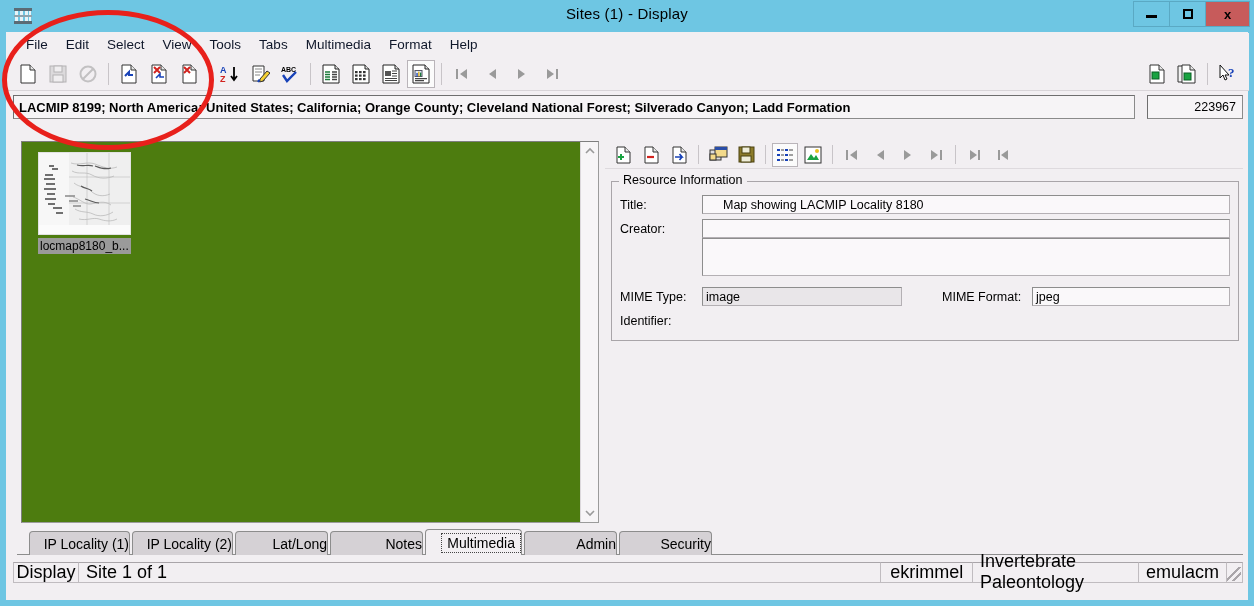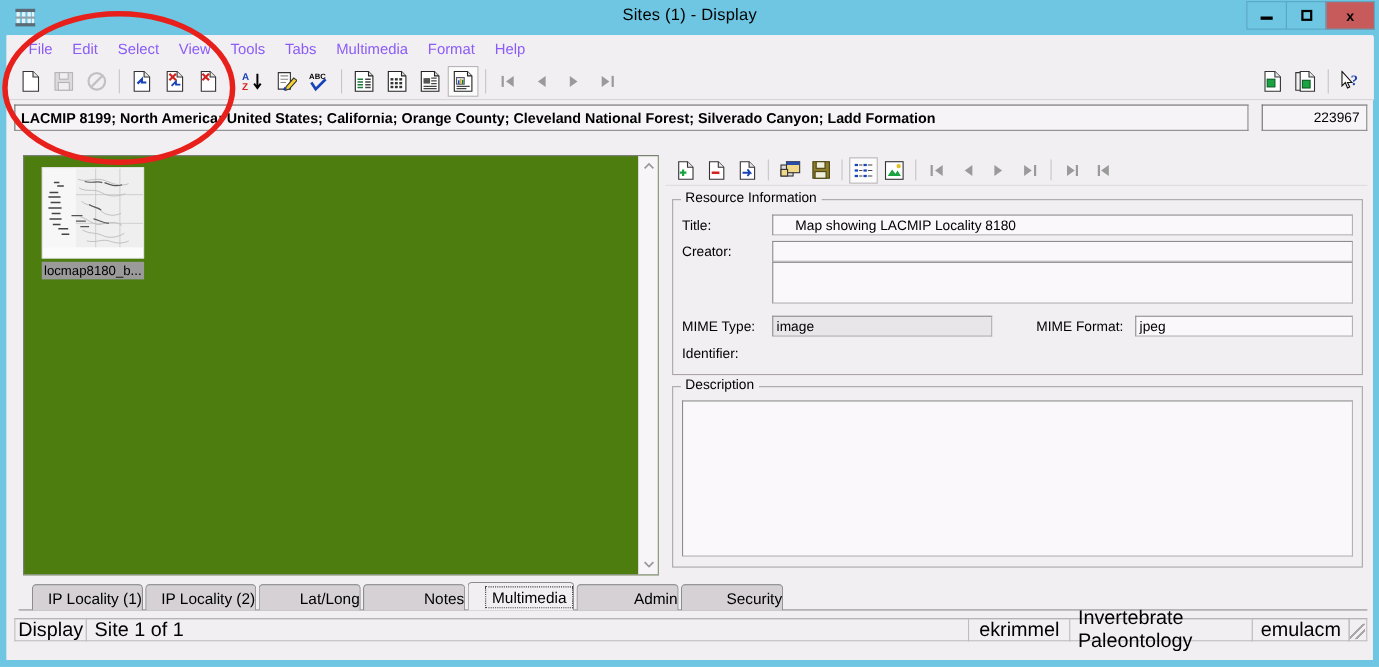--- a/index.html
+++ b/index.html
@@ -54,21 +54,21 @@
   }
 
   
   .menubar {
     position: absolute; left: 0; top: 0; width: 1242px; height: 24px;
     background: #f2eff2;
     display: flex; align-items: center;
     padding-left: 10px;
   }
   .menu-item {
-    font-size: 13.5px; padding: 2px 9px 3px 9px; color: #8b5cf6;
+    font-size: 13.5px; padding: 2px 9px 3px 9px; color: #0f172a;
     white-space: nowrap;
   }
 
   
   .toolbar {
     position: absolute; left: 0; top: 24px; width: 1242px; height: 34px;
     background: #f2eff2;
     border-bottom: 1px solid #d8d4d8;
     display: flex; align-items: center;
   }
@@ -648,24 +648,20 @@
 
         <span class="fld-label" style="left:8px; top:108px;">MIME Type:</span>
         <div class="fld readonly" style="left:90px; top:105px; width:200px; height:19px;">image</div>
 
         <span class="fld-label" style="left:330px; top:108px;">MIME Format:</span>
         <div class="fld" style="left:420px; top:105px; width:198px; height:19px;">jpeg</div>
 
         <span class="fld-label" style="left:8px; top:132px;">Identifier:</span>
       </div>
 
-      <div class="group" id="grp-desc">
-        <span class="glegend">Description</span>
-        <div class="fld multiline" style="left:8px; top:12px; width:610px; height:142px;"></div>
-      </div>
     </div>
 
     <div class="tabstrip">
       <div class="tabline"></div>
       <div class="tab" style="left:12px;  width:101px;">
           <span class="tabinner">IP Locality (1)</span>
         </div>
       <div class="tab" style="left:115px; width:101px;">
           <span class="tabinner">IP Locality (2)</span>
         </div>

